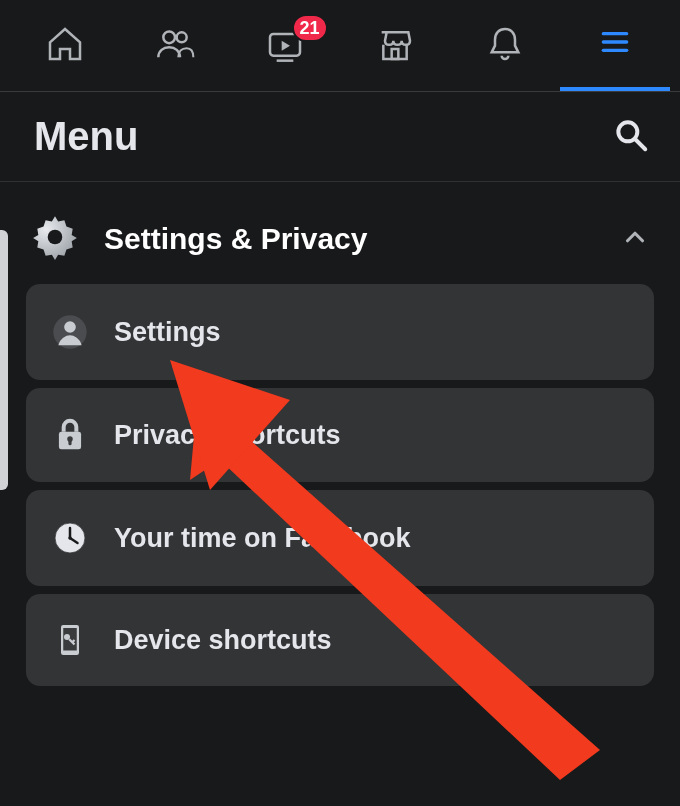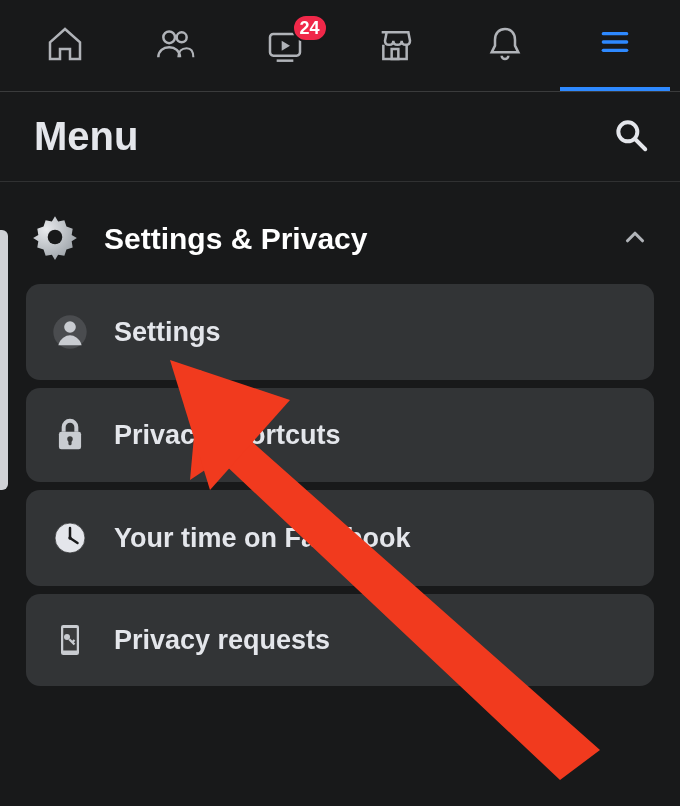--- a/index.html
+++ b/index.html
@@ -126,21 +126,21 @@
     </span>
   </div>
   <div class="nav-item">
     <span>
       <svg viewBox="0 0 48 48" fill="none" stroke="#b0b3b8" stroke-width="3">
         <rect x="6" y="12" width="36" height="26" rx="4"></rect>
         <path d="M20 20l10 6-10 6z" fill="#b0b3b8" stroke="none"></path>
         <line x1="14" y1="44" x2="34" y2="44"></line>
       </svg>
     </span>
-    <div class="badge">24</div>
+    <div class="badge">21</div>
   </div>
   <div class="nav-item">
     <span>
       <svg viewBox="0 0 48 48" fill="none" stroke="#b0b3b8" stroke-width="3">
         <path d="M8 10h32l2 10c0 3-2 5-5 5s-5-2-5-5c0 3-2 5-5 5s-5-2-5-5c0 3-2 5-5 5s-5-2-5-5l2-10z"></path>
         <path d="M10 25v17h28V25"></path>
         <rect x="20" y="30" width="8" height="12"></rect>
       </svg>
     </span>
   </div>
@@ -238,21 +238,21 @@
   <div class="row">
     <span class="ricon">
       <svg width="36" height="36" viewBox="0 0 48 48">
         <rect x="12" y="4" width="24" height="40" rx="3" fill="#c9ccd1"></rect>
         <rect x="15" y="8" width="18" height="30" fill="#3a3b3c"></rect>
         <circle cx="20" cy="20" r="4" fill="#c9ccd1"></circle>
         <line x1="23" y1="23" x2="30" y2="30" stroke="#c9ccd1" stroke-width="3"></line>
         <line x1="27" y1="27" x2="30" y2="24" stroke="#c9ccd1" stroke-width="3"></line>
       </svg>
     </span>
-    <div class="row-label">Privacy requests</div>
+    <div class="row-label">Device shortcuts</div>
   </div>
 </div>
 
 <div class="scroll-ind"></div>
 
 <svg class="arrow-annot" width="500" height="460" viewBox="0 0 500 460">
   <polygon points="60,40 130,80 110,110 460,420 420,450 80,130 50,150" fill="#f13a1e"></polygon>
   <polygon points="30,30 150,70 70,160" fill="#f13a1e"></polygon>
 </svg>
 

